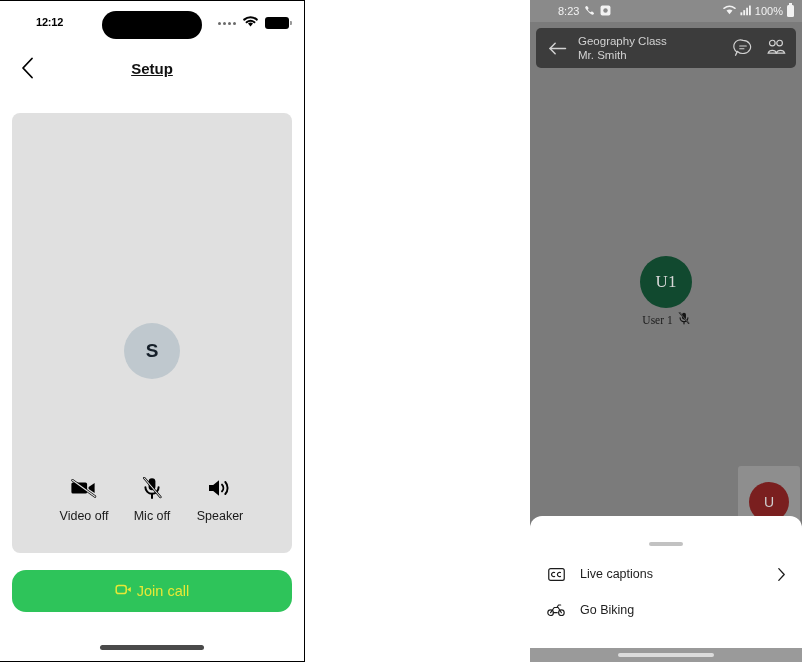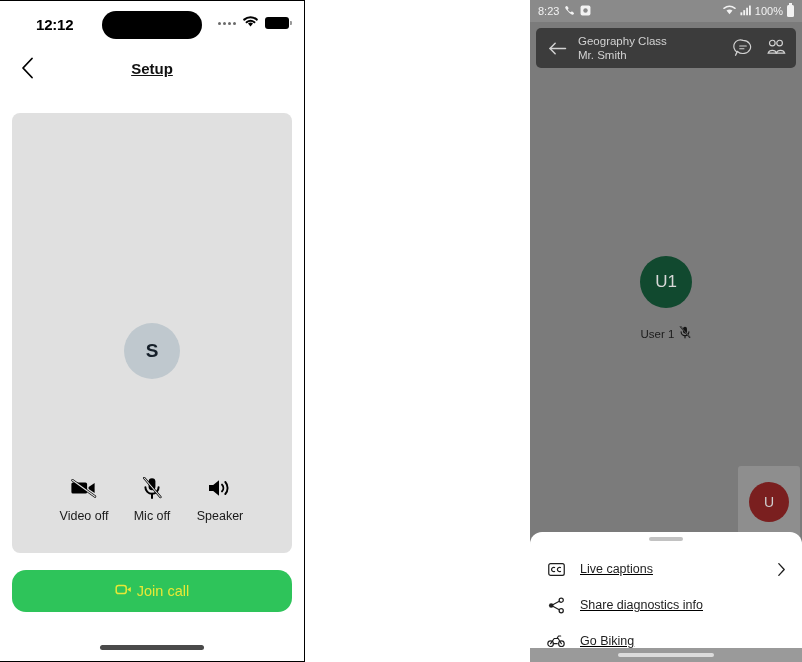--- a/index.html
+++ b/index.html
@@ -25,21 +25,21 @@
     position: absolute; left: 0; top: 0; width: 305px; height: 662px;
     border: 1.5px solid #000; border-left: 0;
     pointer-events: none;
   }
   .ios-statusbar {
     position: relative; height: 48px; width: 100%;
     display: flex; align-items: center;
   }
   .ios-time {
     position: absolute; left: 36px; top: 16px;
-    font-size: 15px; font-weight: bold; color: #000;
+    font-size: 11px; font-weight: bold; color: #000;
     letter-spacing: -0.2px;
   }
   .dynamic-island {
     position: absolute; left: 102px; top: 11px;
     width: 100px; height: 28px; border-radius: 16px; background: #000;
   }
   .ios-status-right {
     position: absolute; right: 15px; top: 14px;
     display: flex; align-items: center; gap: 6px;
   }
@@ -108,21 +108,21 @@
     width: 272px; height: 662px;
     background: #7b7b7b; overflow: hidden;
   }
   .and-statusbar {
     position: relative; height: 22px; width: 100%;
     background: #8a8a8a;
     display: flex; align-items: center; justify-content: space-between;
     padding: 0 8px;
     color: #f2f2f2; font-size: 11px;
   }
-  .and-sb-left { display: flex; align-items: center; gap: 5px; }
+  .and-sb-left { display: flex; align-items: center; gap: 5px; margin-left: 20px; }
   .and-sb-right { display: flex; align-items: center; gap: 4px; }
   .and-batt {
     width: 7px; height: 12px; border-radius: 1.5px; background: #f2f2f2; position: relative;
   }
   .and-batt::before {
     content: ""; position: absolute; left: 2px; top: -2px; width: 3px; height: 2px; background: #f2f2f2;
   }
 
   .and-header {
     position: absolute; left: 6px; top: 28px;
@@ -134,21 +134,21 @@
   .and-titles { flex: 1 1 auto; display: flex; flex-direction: column; justify-content: center; line-height: 1.25; }
   .and-title { font-size: 11.5px; color: #d2d2d2; }
   .and-sub { font-size: 11.5px; color: #d2d2d2; }
   .and-hdr-icons { display: flex; align-items: center; gap: 12px; flex: 0 0 auto; }
   .hdr-ic { cursor: pointer; display: flex; align-items: center; justify-content: center; }
 
   .and-stage { position: absolute; left: 0; top: 76px; width: 272px; height: 586px; background: #7b7b7b; }
 
   .remote-user {
     position: absolute; left: 50%; top: 180px; transform: translateX(-50%);
-    display: flex; flex-direction: column; align-items: center; gap: 18px;
+    display: flex; flex-direction: column; align-items: center; gap: 4px; font-family: Liberation Serif, serif;
   }
   .avatar-green {
     width: 52px; height: 52px; border-radius: 50%;
     background: #11492f;
     display: flex; align-items: center; justify-content: center;
     color: #d8d8d8; font-size: 17px;
   }
   .remote-label { display: flex; align-items: center; gap: 5px; font-size: 11.5px; color: #1c1c1c; }
 
   .self-tile {
@@ -157,24 +157,23 @@
     display: flex; align-items: center; justify-content: center;
   }
   .avatar-red {
     width: 40px; height: 40px; border-radius: 50%;
     background: #7a1f1f;
     display: flex; align-items: center; justify-content: center;
     color: #cfcfcf; font-size: 14px;
   }
 
   .sheet {
-    position: absolute; left: 0; bottom: 14px; width: 272px; height: 116px;
+    position: absolute; left: 0; bottom: 14px; width: 272px; height: 132px;
     background: #ffffff; border-radius: 12px 12px 0 0;
-    padding-top: 2px;
-    text-decoration: underline;
+    padding-top: 23px;
   }
   .sheet-grabber {
     width: 34px; height: 4px; border-radius: 2px; background: #c2c2c2;
     margin: 3px auto 10px auto; cursor: pointer;
   }
   .sheet-item {
     display: flex; align-items: center; gap: 14px;
     height: 36px; padding: 0 16px; cursor: pointer;
   }
   .sheet-ic { width: 20px; display: flex; align-items: center; justify-content: center; flex: 0 0 auto; }
@@ -382,31 +381,20 @@
             </svg>
           </span>
           <span class="sheet-lb">Live captions</span>
           <span class="sheet-chev">
             <svg width="9" height="15" viewBox="0 0 10 16">
               <path d="M2 1.5 L8 8 L2 14.5" stroke="#1d1d1d" stroke-width="1.5" fill="none" stroke-linecap="round" stroke-linejoin="round"></path>
             </svg>
           </span>
         </div>
 
-        <div class="sheet-item">
-          <span class="sheet-ic">
-            <svg width="17" height="17" viewBox="0 0 18 18">
-              <circle cx="14" cy="3.4" r="2.2" stroke="#1d1d1d" stroke-width="1.3" fill="none"></circle>
-              <circle cx="3.4" cy="9" r="2.4" fill="#1d1d1d"></circle>
-              <circle cx="14" cy="14.6" r="2.2" stroke="#1d1d1d" stroke-width="1.3" fill="none"></circle>
-              <path d="M5.6 7.9 L11.9 4.5 M5.6 10.1 L11.9 13.5" stroke="#1d1d1d" stroke-width="1.3" stroke-linecap="round"></path>
-            </svg>
-          </span>
-          <span class="sheet-lb">Share diagnostics info</span>
-        </div>
 
         <div class="sheet-item">
           <span class="sheet-ic">
             <svg width="18" height="14" viewBox="0 0 20 14">
               <circle cx="4" cy="10" r="3.1" stroke="#1d1d1d" stroke-width="1.3" fill="none"></circle>
               <circle cx="16" cy="10" r="3.1" stroke="#1d1d1d" stroke-width="1.3" fill="none"></circle>
               <path d="M4 10 L8 4.2 L12.4 4.2 L16 10" stroke="#1d1d1d" stroke-width="1.3" fill="none" stroke-linejoin="round" stroke-linecap="round"></path>
               <path d="M7 10 L11.4 10" stroke="#1d1d1d" stroke-width="1.3" stroke-linecap="round"></path>
               <path d="M11 4.2 L12.8 1.4 L15.2 1.4" stroke="#1d1d1d" stroke-width="1.3" fill="none" stroke-linecap="round" stroke-linejoin="round"></path>
             </svg>

